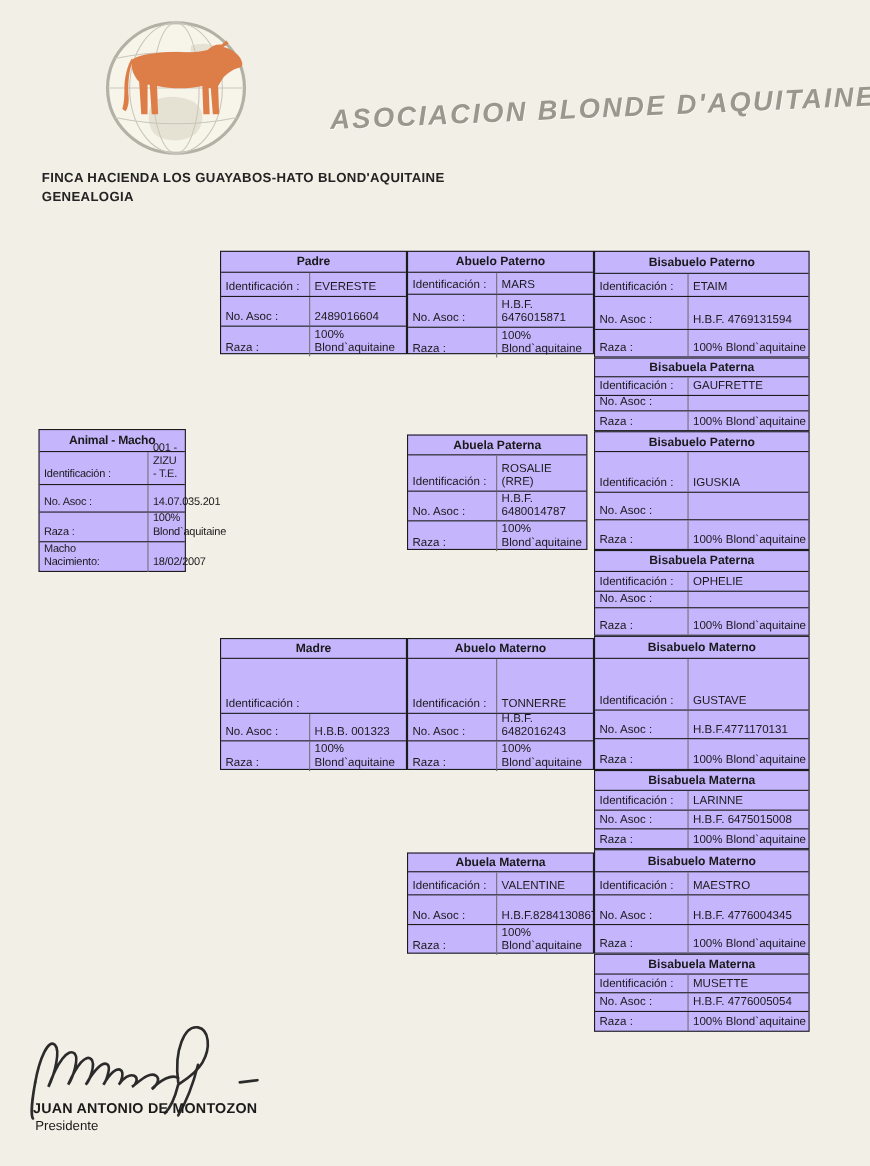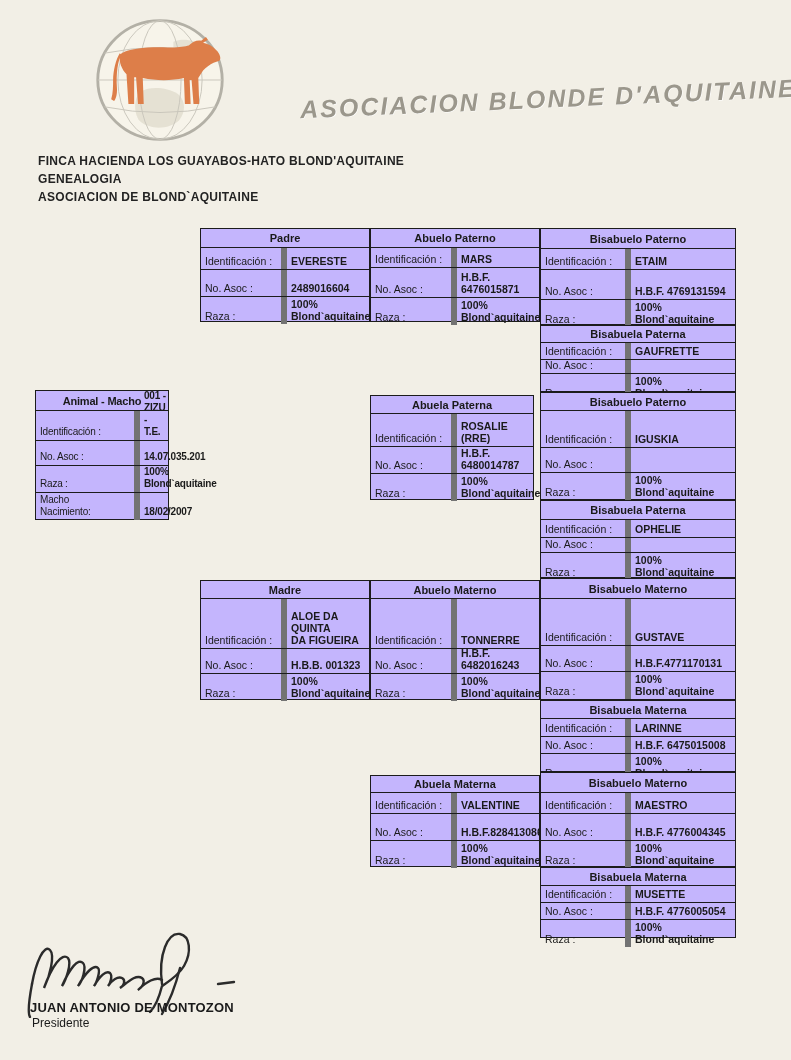--- a/index.html
+++ b/index.html
@@ -36,24 +36,23 @@
     box-sizing:border-box;flex:0 0 auto;display:flex;
     border-top:1px solid #1c1c1c;
   }
   .trow.grow{flex:1 1 auto;}
   .tl{
     box-sizing:border-box;width:80px;flex:0 0 auto;
     padding:1px 2px 2px 4px;display:flex;align-items:flex-end;
     white-space:pre-line;
   }
   .tv{
-    box-sizing:border-box;flex:1 1 auto;border-left:6px solid #737373;
+    box-sizing:border-box;flex:1 1 auto;border-left:1px solid #737373;
     padding:1px 2px 2px 4px;display:flex;align-items:flex-end;
     white-space:pre-line;
-    font-weight:bold;
   }
   .lw84 .tl{width:84px;}
   .t-animal{font-size:10px;letter-spacing:-0.2px;}
   .t-animal .tl{width:98px;}
   
   .sig-svg{position:absolute;left:22px;top:926px;width:225px;height:92px;}
   .sig-name{position:absolute;left:30px;top:1000px;font-size:13px;font-weight:bold;letter-spacing:.2px;}
   .sig-role{position:absolute;left:32px;top:1016px;font-size:12px;}
 </style>
 </head>
@@ -81,21 +80,20 @@
         <path d="M30,40 C26,44 24,60 25,74 C25.5,80 24,86 22,88 L19,86 C21,80 21,72 21,66 C21,56 24,44 28,38 Z"></path>
       </g>
     </svg>
   </div>
 
   <div class="title-script">ASOCIACION BLONDE D'AQUITAINE</div>
 
   <div class="heading">
     <div>FINCA HACIENDA LOS GUAYABOS-HATO BLOND'AQUITAINE</div>
     <div>GENEALOGIA</div>
-    <div>ASOCIACION DE BLOND`AQUITAINE</div>
   </div>
 
   <div class="ptbl t-animal" style="left:35px;top:390px;width:134px;height:130px">
     <div class="tt" style="height:19px">Animal - Macho</div>
     <div class="trow" style="height:30px">
       <div class="tl">Identificación :</div>
       <div class="tv">001 - ZIZU - T.E.</div>
     </div>
     <div class="trow" style="height:25px">
       <div class="tl">No. Asoc :</div>
@@ -227,22 +225,20 @@
     <div class="trow grow">
       <div class="tl">Raza :</div>
       <div class="tv">100% Blond`aquitaine</div>
     </div>
   </div>
 
   <div class="ptbl" style="left:200px;top:580px;width:170px;height:120px">
     <div class="tt" style="height:17px">Madre</div>
     <div class="trow" style="height:50px">
       <div class="tl">Identificación :</div>
-      <div class="tv">ALOE DA QUINTA
-DA FIGUEIRA</div>
     </div>
     <div class="trow" style="height:25px">
       <div class="tl">No. Asoc :</div>
       <div class="tv">H.B.B. 001323</div>
     </div>
     <div class="trow grow">
       <div class="tl">Raza :</div>
       <div class="tv">100%
 Blond`aquitaine</div>
     </div>

